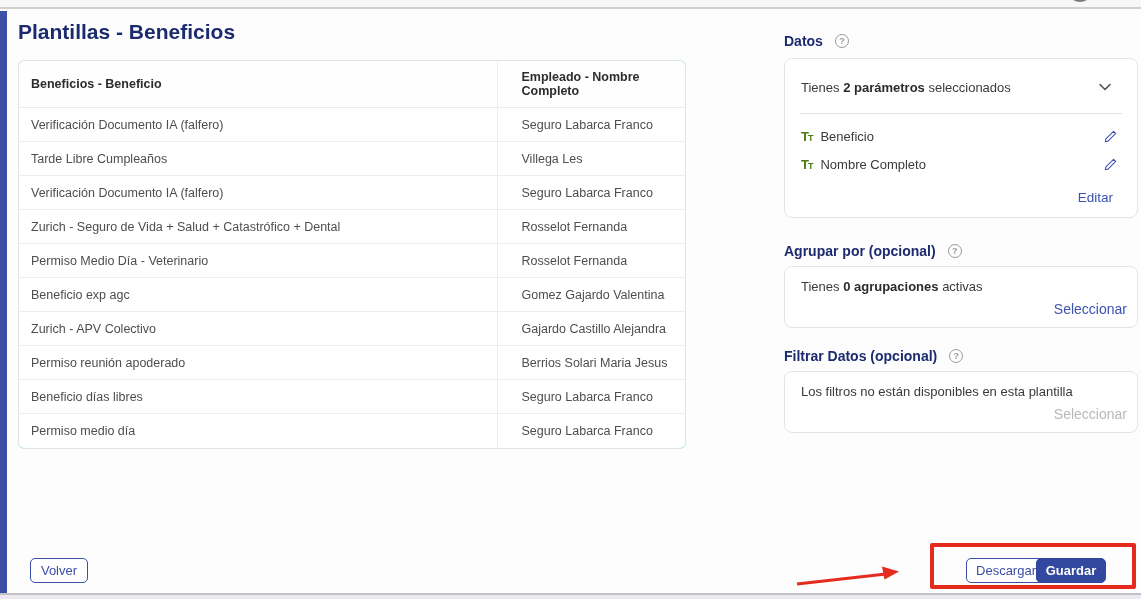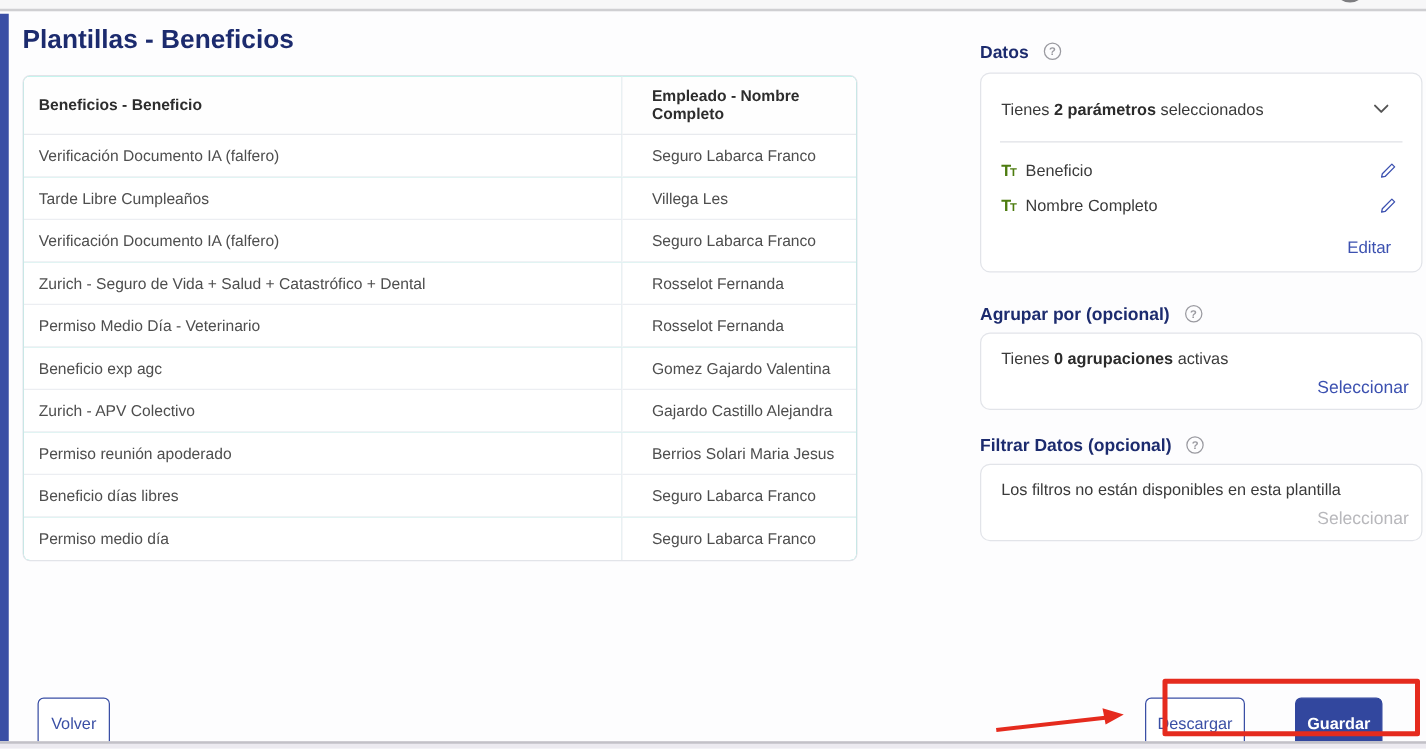--- a/index.html
+++ b/index.html
@@ -43,25 +43,25 @@
   .param-label { flex:1; }
   .pencil-icon { color:#3c51b0; }
   .pencil-icon svg { display:block; }
   .edit-link { display:block; text-align:right; padding:12px 24px 0 0; font-size:13.5px; color:#3c51b0; cursor:pointer; }
 
   .mini-card { padding:12px 16px 0 16px; font-size:13px; color:#3a3a3a; }
   .select-link { display:block; text-align:right; padding:7px 10px 0 0; font-size:14px; color:#3c51b0; cursor:pointer; }
   .select-link.disabled { color:#b8b8bc; cursor:default; }
 
   
-  .btn { position:absolute; height:40px; border-radius:5px; font-size:13px; font-family:"Liberation Sans", sans-serif; display:flex; align-items:center; justify-content:center; cursor:pointer; }
+  .btn { position:absolute; height:25px; border-radius:5px; font-size:13px; font-family:"Liberation Sans", sans-serif; display:flex; align-items:center; justify-content:center; cursor:pointer; }
   .btn-outline { background:#fff; border:1px solid #3a4fa5; color:#3a4fa5; }
   .btn-fill { background:#32479e; border:1px solid #32479e; color:#fff; font-weight:bold; }
   .btn-volver { left:30px; top:558px; width:58px; }
-  .btn-descargar { left:916px; top:558px; width:80px; }
+  .btn-descargar { left:966px; top:558px; width:80px; }
   .btn-guardar { left:1036px; top:558px; width:70px; }
 
   
   .annotation-rect { position:absolute; left:930px; top:543px; width:206px; height:46px; border:4px solid #e52b1e; border-radius:2px; z-index:10; pointer-events:none; }
   .annotation-arrow { position:absolute; left:792px; top:563px; z-index:10; pointer-events:none; }
 </style>
 </head>
 <body>
 
 <div class="top-strip"></div>

